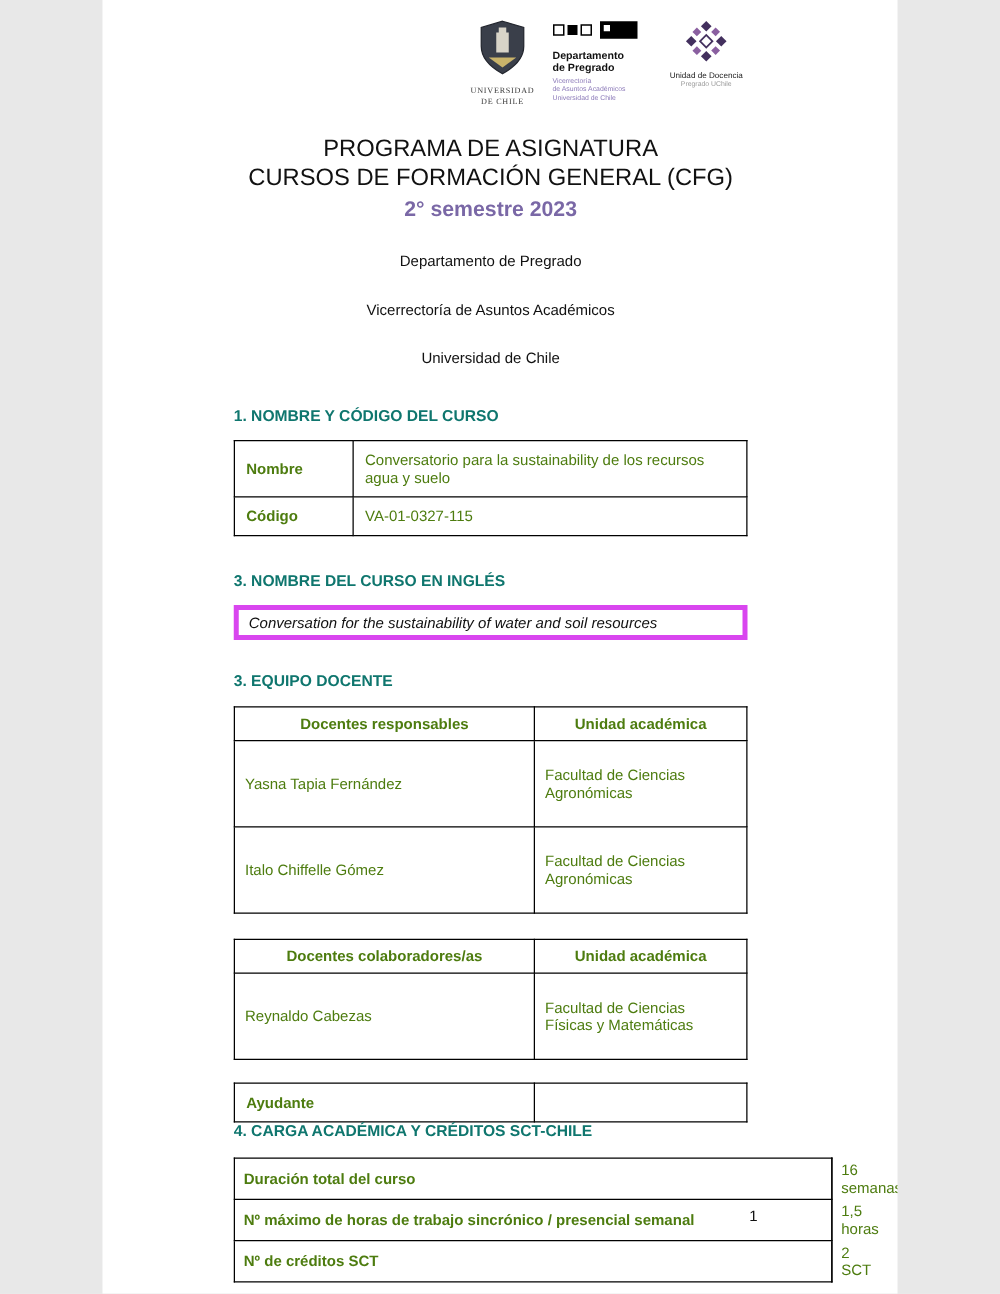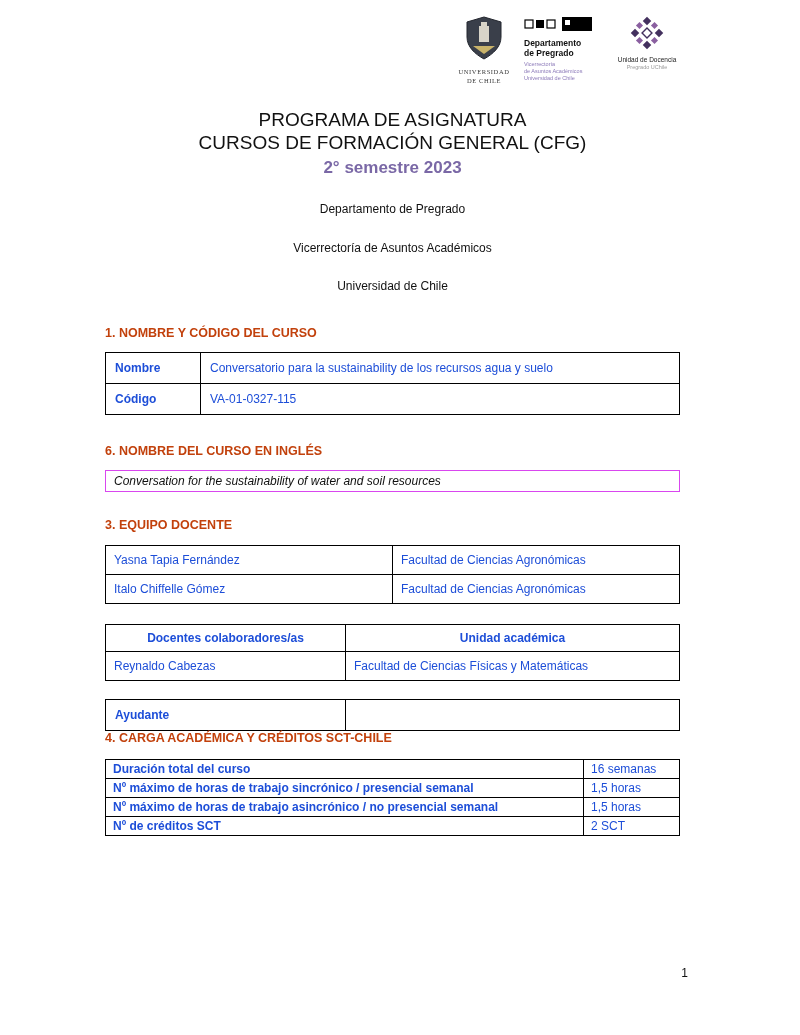--- a/index.html
+++ b/index.html
@@ -1,20 +1,20 @@
 <!DOCTYPE html>
 <html><head>
 <meta charset="utf-8">
 <style>
   * { margin: 0; padding: 0; box-sizing: border-box; }
   html, body { background: #e8e8e8; }
   body { font-family: "Liberation Sans", sans-serif; }
   .page {
     position: relative;
-    width: 800px;
+    width: 636px;
     height: 1035px;
     margin: 0 auto;
     background: #ffffff;
     color: #1a1a1a;
     overflow: hidden;
   }
 
   
   .logo-row {
     position: absolute;
@@ -35,38 +35,38 @@
   .docencia-sub { font-size: 5.5px; color: #9a9a9a; text-align: center; }
 
   
   .content { padding: 108px 120px 0 105px; }
   .title-block { text-align: center; }
   .title-main { font-size: 19px; font-weight: normal; color: #111; line-height: 1.22; }
   .title-sem { margin-top: 4px; font-size: 17px; font-weight: bold; color: #7a68a6; }
   .title-dept { margin-top: 24px; font-size: 12px; color: #111; line-height: 1.2; }
 
   
-  .sec-heading { font-size: 12.5px; font-weight: bold; color: #c2410c; }
+  .sec-heading { font-size: 12.5px; font-weight: bold; color: #0f766e; }
   .h-s1 { margin-top: 32px; }
   .h-s2 { margin-top: 29px; }
   .h-s3 { margin-top: 26px; }
   .h-s4 { }
 
   table { width: 100%; border-collapse: collapse; table-layout: fixed; }
-  td, th { border: 1px solid #000; font-size: 12px; color: #1d4ed8; vertical-align: middle; }
+  td, th { border: 1px solid #000; font-size: 12px; color: #4d7c0f; vertical-align: middle; }
 
   .tbl-s1 { margin-top: 12px; }
   .tbl-s1 td { padding: 8px 9px; }
   .tbl-s1 .label-cell { width: 95px; font-weight: bold; }
 
-  .box-s2 { margin-top: 12px; border: 1px solid #d946ef; padding: 3px 8px; font-size: 12px; font-style: italic; color: #111; }
+  .box-s2 { margin-top: 12px; border: 4px solid #d946ef; padding: 3px 8px; font-size: 12px; font-style: italic; color: #111; }
 
   .tbl-docentes { margin-top: 13px; }
   .tbl-docentes th { padding: 6px 8px; text-align: center; font-weight: bold; }
-  .tbl-docentes td { padding: 7px 8px; }
+  .tbl-docentes td { padding: 20px 8px; }
   .tbl-docentes .col1 { width: 240px; }
   .tbl-colab { margin-top: 20px; }
   .tbl-ayud { margin-top: 18px; }
   .tbl-ayud td { padding: 8px 9px; }
   .tbl-ayud .label-cell { width: 240px; font-weight: bold; }
 
   .tbl-s4 { margin-top: 14px; }
   .tbl-s4 td { padding: 2px 7px; }
   .tbl-s4 .label-cell { width: 478px; font-weight: bold; }
 
@@ -163,27 +163,31 @@
         <td class="label-cell">Nombre</td>
         <td>Conversatorio para la sustainability de los recursos agua y suelo</td>
       </tr>
       <tr>
         <td class="label-cell">Código</td>
         <td>VA-01-0327-115</td>
       </tr>
     </tbody>
       </table>
 
-    <div class="sec-heading h-s2">6. NOMBRE DEL CURSO EN INGLÉS</div>
+    <div class="sec-heading h-s2">3. NOMBRE DEL CURSO EN INGLÉS</div>
     <div class="box-s2">Conversation for the sustainability of water and soil resources</div>
 
     <div class="sec-heading h-s3">3. EQUIPO DOCENTE</div>
 
     <table class="tbl-docentes">
       <tbody>
+          <tr>
+        <th class="col1">Docentes responsables</th>
+        <th>Unidad académica</th>
+      </tr>
       <tr>
         <td>Yasna Tapia Fernández</td>
         <td>Facultad de Ciencias Agronómicas</td>
       </tr>
       <tr>
         <td>Italo Chiffelle Gómez</td>
         <td>Facultad de Ciencias Agronómicas</td>
       </tr>
     </tbody>
       </table>
@@ -215,24 +219,20 @@
       <tbody>
           <tr>
         <td class="label-cell">Duración total del curso</td>
         <td>16 semanas</td>
       </tr>
       <tr>
         <td class="label-cell">Nº máximo de horas de trabajo sincrónico / presencial semanal</td>
         <td>1,5 horas</td>
       </tr>
       <tr>
-        <td class="label-cell">Nº máximo de horas de trabajo asincrónico / no presencial semanal</td>
-        <td>1,5 horas</td>
-      </tr>
-      <tr>
         <td class="label-cell">Nº de créditos SCT</td>
         <td>2 SCT</td>
       </tr>
     </tbody>
       </table>
 
   </div>
 
   <div class="page-number">1</div>
 

